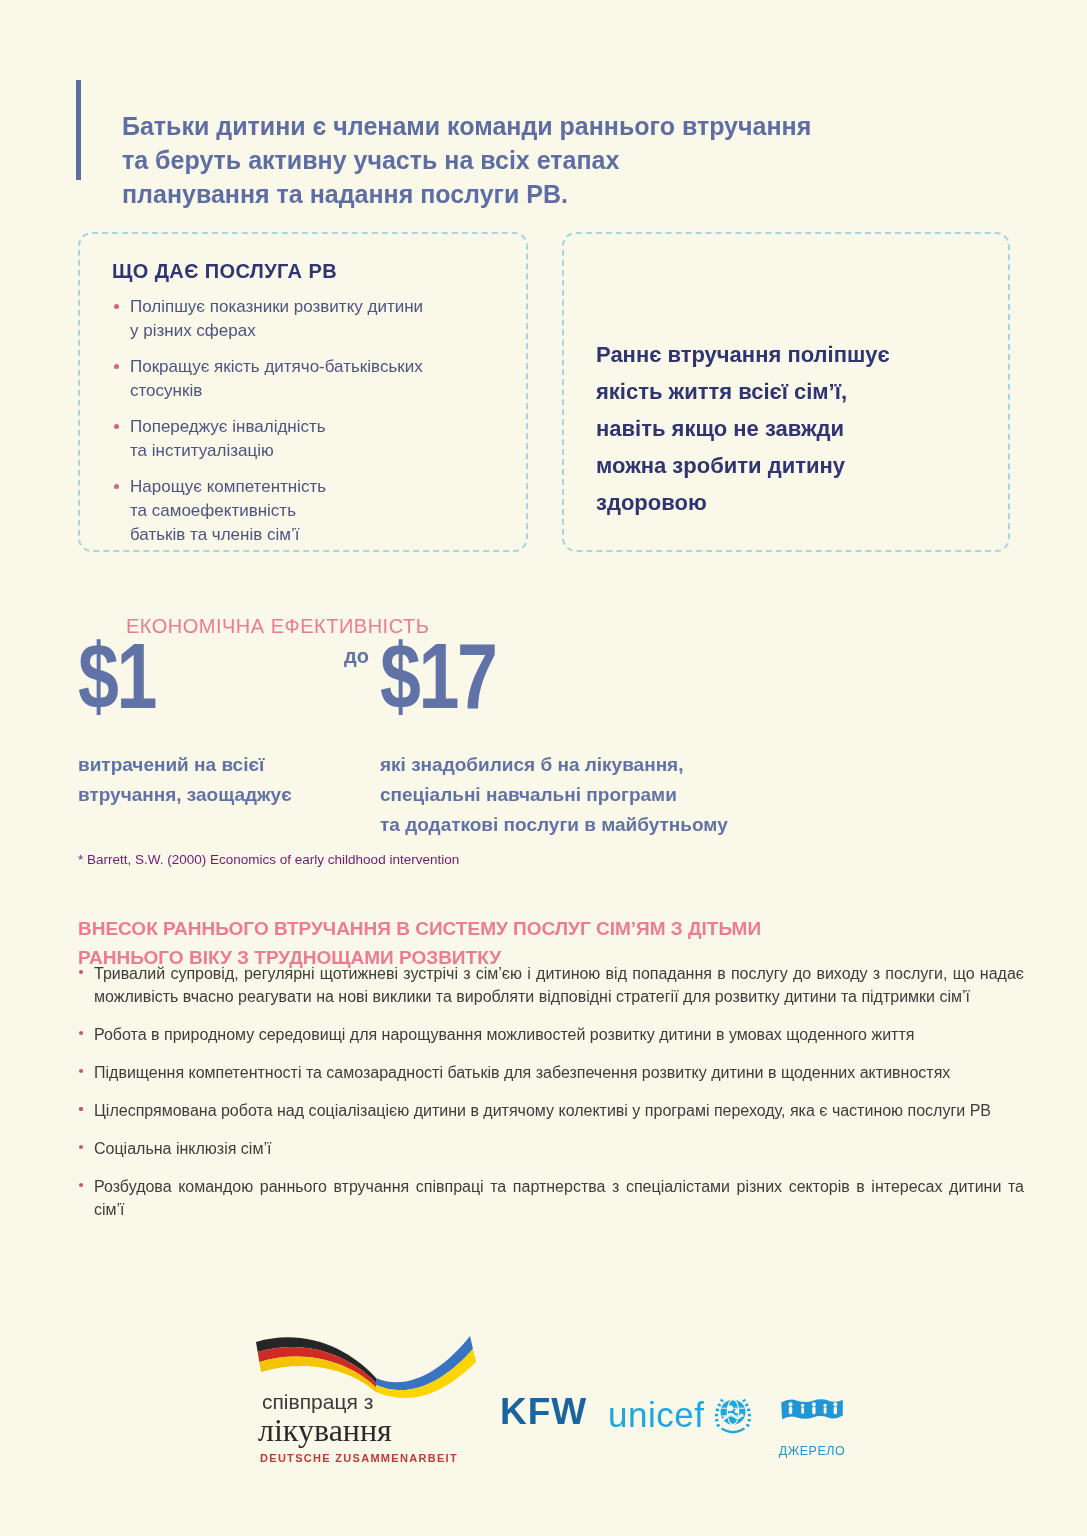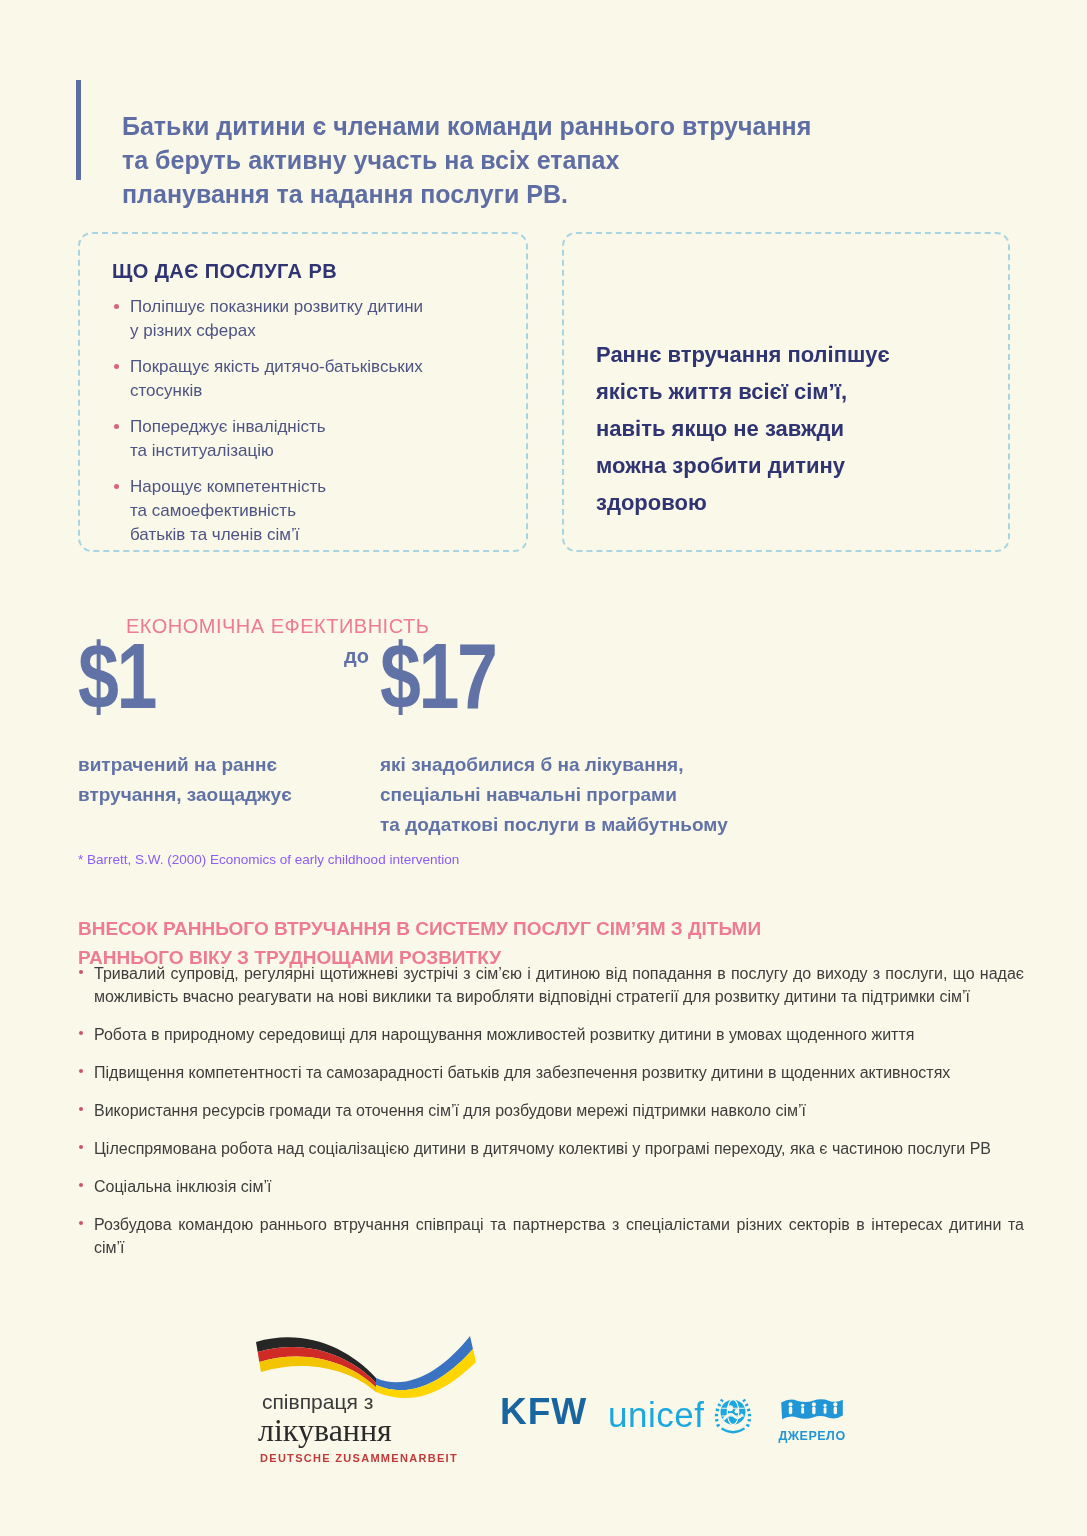--- a/index.html
+++ b/index.html
@@ -22,39 +22,39 @@
 
   
   .econ-title{position:absolute;left:78px;top:598px;font-size:20px;font-weight:normal;color:#EE7B91;letter-spacing:.5px;margin-left:48px;}
   .amount{position:absolute;top:630px;font-size:92px;font-weight:bold;color:#6172A7;letter-spacing:-3px;transform:scaleX(.8);transform-origin:0 0;line-height:1;}
   .amount-spent{left:78px;}
   .amount-saved{left:380px;}
   .econ-connector{position:absolute;left:344px;top:645px;font-size:20px;font-weight:bold;color:#6172A7;}
   .econ-caption{position:absolute;top:731px;font-size:19px;font-weight:bold;color:#6172A7;line-height:30px;white-space:pre-line;}
   .caption-spent{left:78px;}
   .caption-saved{left:380px;}
-  .footnote{position:absolute;left:78px;top:838px;font-size:13.5px;color:#8b5cf6;}
+  .footnote{position:absolute;left:78px;top:838px;font-size:13.5px;color:#701a75;}
 
   
   .contrib-title{position:absolute;left:78px;top:898px;font-size:19px;font-weight:bold;color:#EE7B91;line-height:29px;white-space:pre-line;}
   .contrib-list{position:absolute;left:78px;top:962px;width:946px;list-style:none;margin:0;padding:0;}
   .contrib-list li{position:relative;padding-left:16px;margin-bottom:15px;font-size:16px;line-height:23px;color:#3D3D3D;text-align:justify;}
   .contrib-list .dot{left:1px;top:8px;width:4px;height:4px;background:#C9566B;}
 
   
   .ribbon-logo{position:absolute;left:248px;top:1322px;width:235px;height:105px;}
   .coop-line1{position:absolute;left:262px;top:1390px;font-size:21px;color:#3A3A3A;}
   .coop-line2{position:absolute;left:258px;top:1412px;font-family:"Liberation Serif",serif;font-size:32px;color:#2B2B2B;}
   .coop-line3{position:absolute;left:260px;top:1452px;font-size:11px;font-weight:bold;color:#C03A3A;letter-spacing:1.3px;}
   .kfw-logo{position:absolute;left:500px;top:1391px;font-size:37px;font-weight:bold;color:#19659F;letter-spacing:1px;}
   .unicef-logo{position:absolute;left:608px;top:1392px;display:flex;align-items:center;color:#1CA7E0;}
   .unicef-word{font-size:35px;letter-spacing:.5px;}
   .unicef-emblem{margin-left:6px;}
   .dzherelo-logo{position:absolute;left:776px;top:1396px;width:72px;text-align:center;color:#2196D6;}
-  .dzherelo-word{font-size:12.5px;font-weight:bold;letter-spacing:.5px;margin-top:1px;}
+  .dzherelo-word{font-size:12.5px;font-weight:normal;letter-spacing:.5px;margin-top:16px;}
 </style>
 </head>
 <body>
 
 <div class="page">
 
   <div class="quote-bar"></div>
   <p class="quote-text">Батьки дитини є членами команди раннього втручання
 та беруть активну участь на всіх етапах
 планування та надання послуги РВ.</p>
@@ -78,34 +78,34 @@
   <p class="highlight-text">Раннє втручання поліпшує
 якість життя всієї сім’ї,
 навіть якщо не завжди
 можна зробити дитину
 здоровою</p>
 
   <h2 class="econ-title">ЕКОНОМІЧНА ЕФЕКТИВНІСТЬ</h2>
   <div class="amount amount-spent">$1</div>
   <div class="econ-connector">до</div>
   <div class="amount amount-saved">$17</div>
-  <p class="econ-caption caption-spent">витрачений на раннє
+  <p class="econ-caption caption-spent">витрачений на всієї
 втручання, заощаджує</p>
   <p class="econ-caption caption-saved">які знадобилися б на лікування,
 спеціальні навчальні програми
 та додаткові послуги в майбутньому</p>
   <p class="footnote">* Barrett, S.W. (2000) Economics of early childhood intervention</p>
 
   <h2 class="contrib-title">ВНЕСОК РАННЬОГО ВТРУЧАННЯ В СИСТЕМУ ПОСЛУГ СІМ’ЯМ З ДІТЬМИ
 РАННЬОГО ВІКУ З ТРУДНОЩАМИ РОЗВИТКУ</h2>
   <ul class="contrib-list">
     <li><span class="dot"></span><span>Тривалий супровід, регулярні щотижневі зустрічі з сім’єю і дитиною від попадання в послугу до виходу з послуги, що надає можливість вчасно реагувати на нові виклики та виробляти відповідні стратегії для розвитку дитини та підтримки сім’ї</span></li>
     <li><span class="dot"></span><span>Робота в природному середовищі для нарощування можливостей розвитку дитини в умовах щоденного життя</span></li>
     <li><span class="dot"></span><span>Підвищення компетентності та самозарадності батьків для забезпечення розвитку дитини в щоденних активностях</span></li>
-    <li><span class="dot"></span><span>Використання ресурсів громади та оточення сім’ї для розбудови мережі підтримки навколо сім’ї</span></li>
+    <li><span class="dot"></span></li>
     <li><span class="dot"></span><span>Цілеспрямована робота над соціалізацією дитини в дитячому колективі у програмі переходу, яка є частиною послуги РВ</span></li>
     <li><span class="dot"></span><span>Соціальна інклюзія сім’ї</span></li>
     <li><span class="dot"></span><span>Розбудова командою раннього втручання співпраці та партнерства з спеціалістами різних секторів в інтересах дитини та сім’ї</span></li>
   </ul>
 
   <svg class="ribbon-logo" viewBox="0 0 235 105" xmlns="http://www.w3.org/2000/svg">
     <path d="M8,20 C55,6 100,25 128,56 L128,60.7 C101,32.7 56.7,16 9.7,30 Z" fill="#262626"></path>
     <path d="M9.7,30 C56.7,16 101,32.7 128,60.7 L128,65.3 C102,40.3 58.3,26 11.3,40 Z" fill="#CE2B26"></path>
     <path d="M11.3,40 C58.3,26 102,40.3 128,65.3 L128,70 C103,48 60,36 13,50 Z" fill="#F2C500"></path>
     <path d="M128,56 C160,70 195,48 222,14 L225,27 C200,55 166,79 128,63 Z" fill="#3A73C2"></path>

